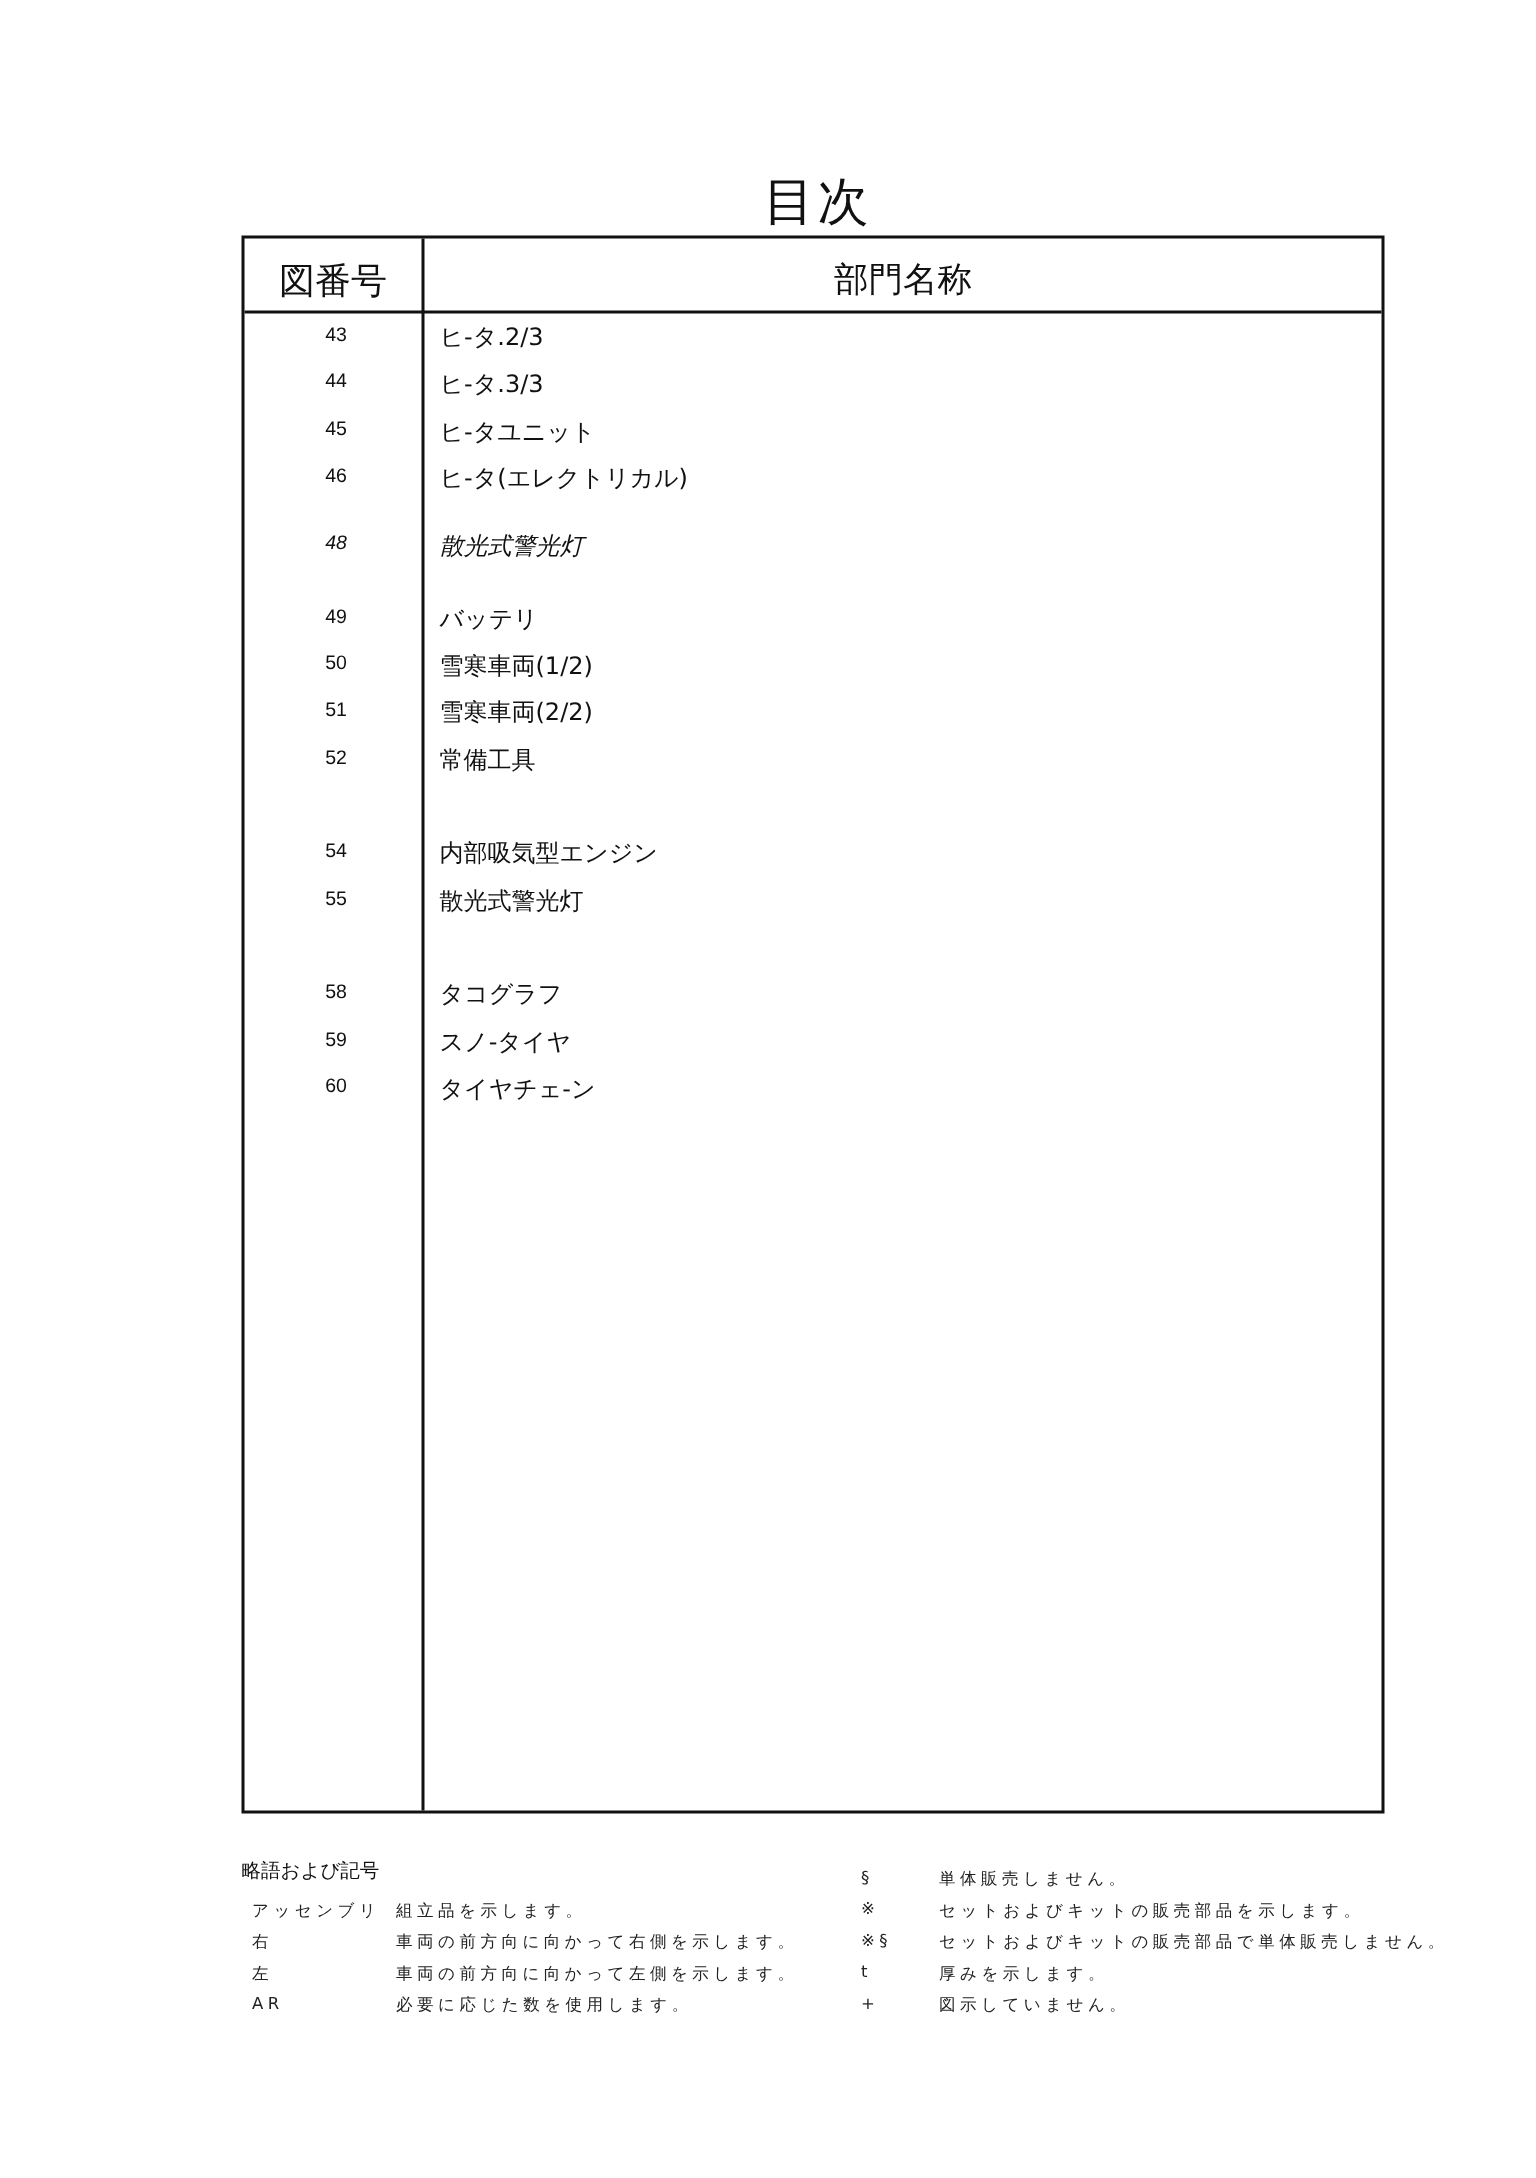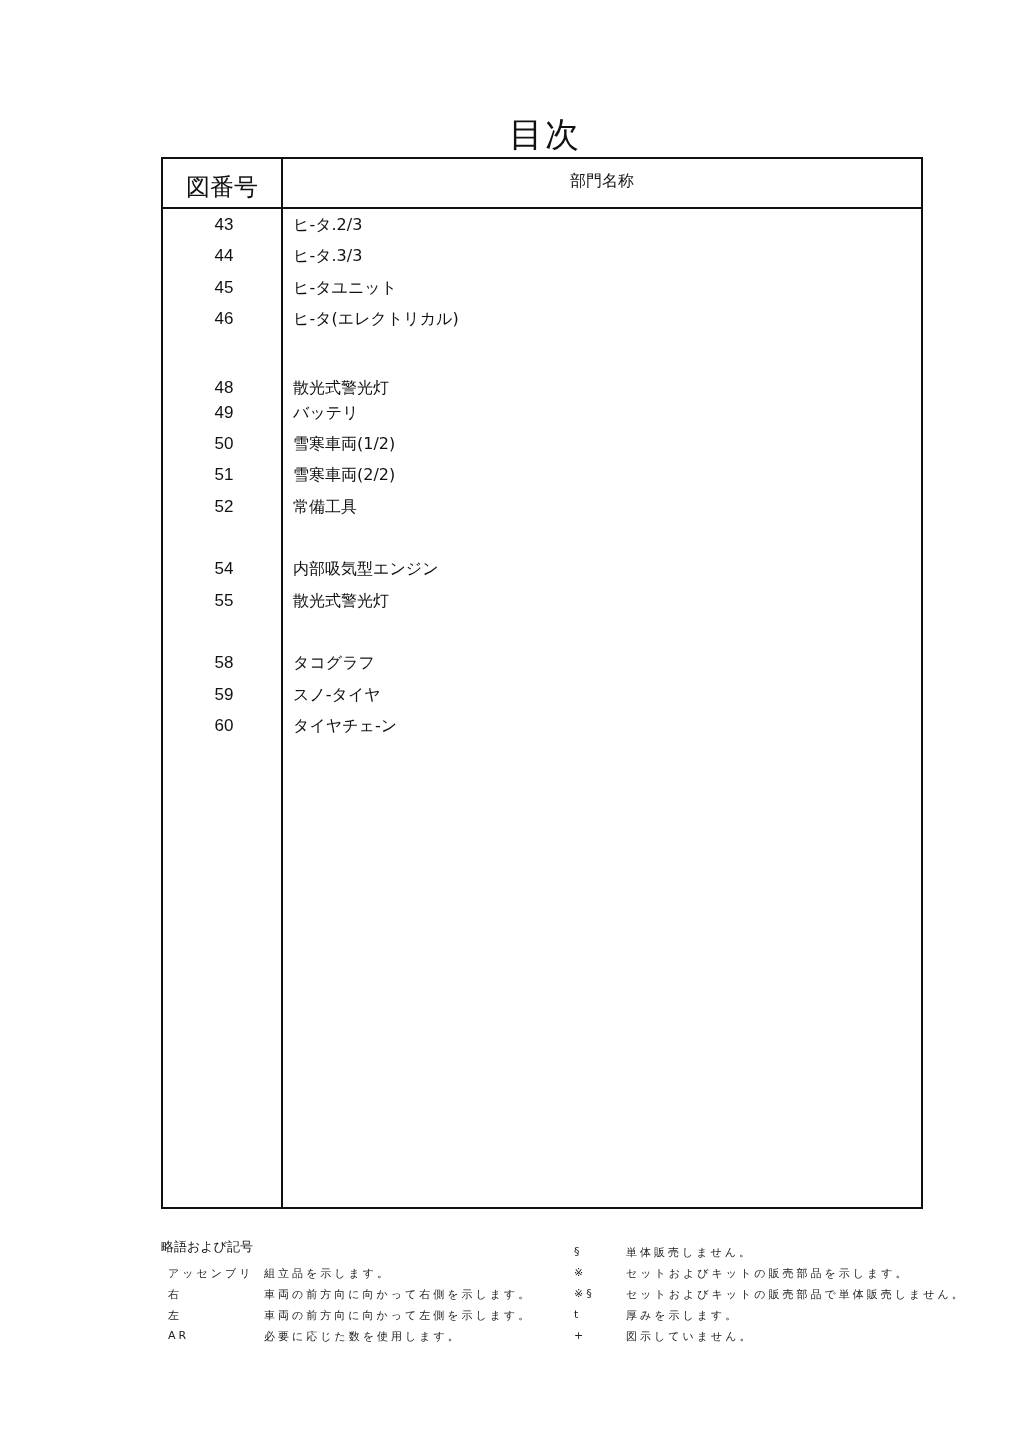--- a/index.html
+++ b/index.html
@@ -2,24 +2,24 @@
 <html><head>
 <meta charset="utf-8">
 <style>
   html, body { margin:0; padding:0; background:#ffffff; }
   body { width:1024px; height:1452px; position:relative; font-family:"DejaVu Sans", sans-serif; color:#111; overflow:hidden; }
   .title { position:absolute; left:0; width:1090px; top:112px; text-align:center; font-size:34px; letter-spacing:2px; color:#111; }
   .toc-table { position:absolute; left:161px; top:157px; width:762px; height:1052px; border:2px solid #111; box-sizing:border-box; }
   .col-divider { position:absolute; left:118px; top:0; bottom:0; width:0; border-left:2px solid #111; }
   .header-row { position:absolute; left:0; right:0; top:0; height:48px; border-bottom:2px solid #111; }
   .h-num { position:absolute; left:0; width:118px; top:12px; text-align:center; font-size:24px; }
-  .h-name { position:absolute; left:120px; right:0; top:12px; text-align:center; font-size:16px; }
+  .h-name { position:absolute; left:120px; right:0; top:12px; text-align:center; font-size:23px; }
   .rows { position:absolute; left:0; right:0; top:50px; }
   .row { position:absolute; left:0; right:0; height:31px; }
-  .r-num { position:absolute; left:0; width:122px; text-align:center; font-size:17px; top:6px; font-family:"Liberation Sans", sans-serif; }
+  .r-num { position:absolute; left:0; width:122px; text-align:center; font-size:13px; top:6px; font-family:"Liberation Sans", sans-serif; }
   .r-name { position:absolute; left:130px; top:6px; font-size:16px; white-space:nowrap; }
   .legend { position:absolute; top:1238px; left:0; width:1024px; height:120px; }
   .legend-title { position:absolute; left:161px; top:0; font-size:13px; }
   .legend-left { position:absolute; left:168px; top:28px; }
   .legend-right { position:absolute; left:574px; top:7px; }
   .lg-row { height:21px; font-size:11px; letter-spacing:3px; white-space:nowrap; color:#222; position:relative; }
   .lg-key { position:absolute; left:0; }
   .legend-left .lg-val { position:absolute; left:96px; }
   .legend-right .lg-val { position:absolute; left:52px; }
 </style>
@@ -44,21 +44,21 @@
         <div class="r-name">ヒ-タ.3/3</div>
       </div>
       <div class="row" style="top: 62.6px;">
         <div class="r-num">45</div>
         <div class="r-name">ヒ-タユニット</div>
       </div>
       <div class="row" style="top: 93.9px; padding-left: 20px;">
         <div class="r-num">46</div>
         <div class="r-name">ヒ-タ(エレクトリカル)</div>
       </div>
-      <div class="row" style="top: 163px;">
+      <div class="row" style="top: 139px; font-style: italic;">
         <div class="r-num">48</div>
         <div class="r-name">散光式警光灯</div>
       </div>
       <div class="row" style="top: 187.8px;">
         <div class="r-num">49</div>
         <div class="r-name">バッテリ</div>
       </div>
       <div class="row" style="top: 219.1px;">
         <div class="r-num">50</div>
         <div class="r-name">雪寒車両(1/2)</div>

